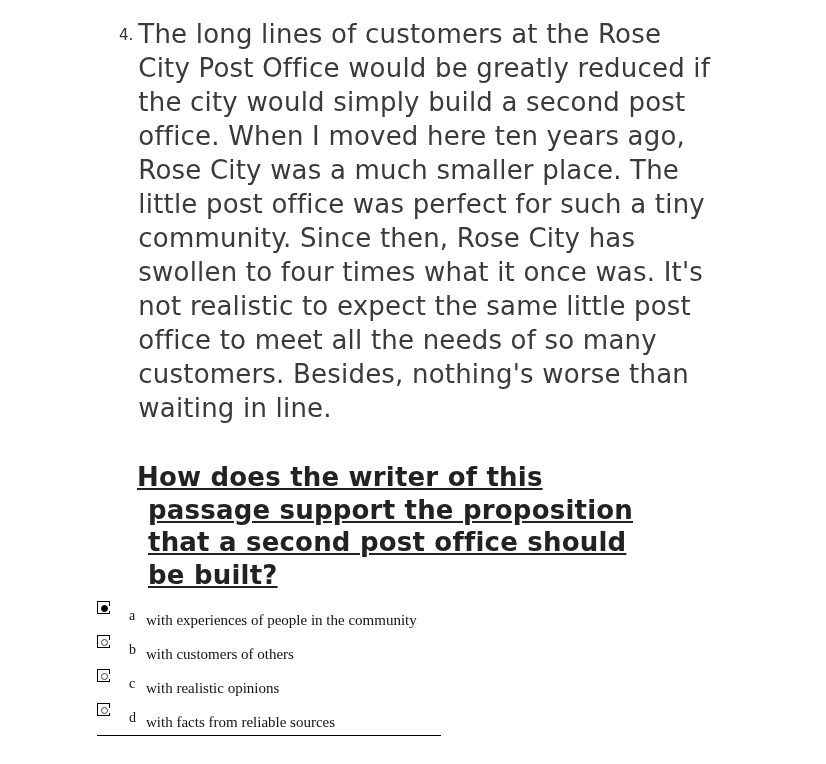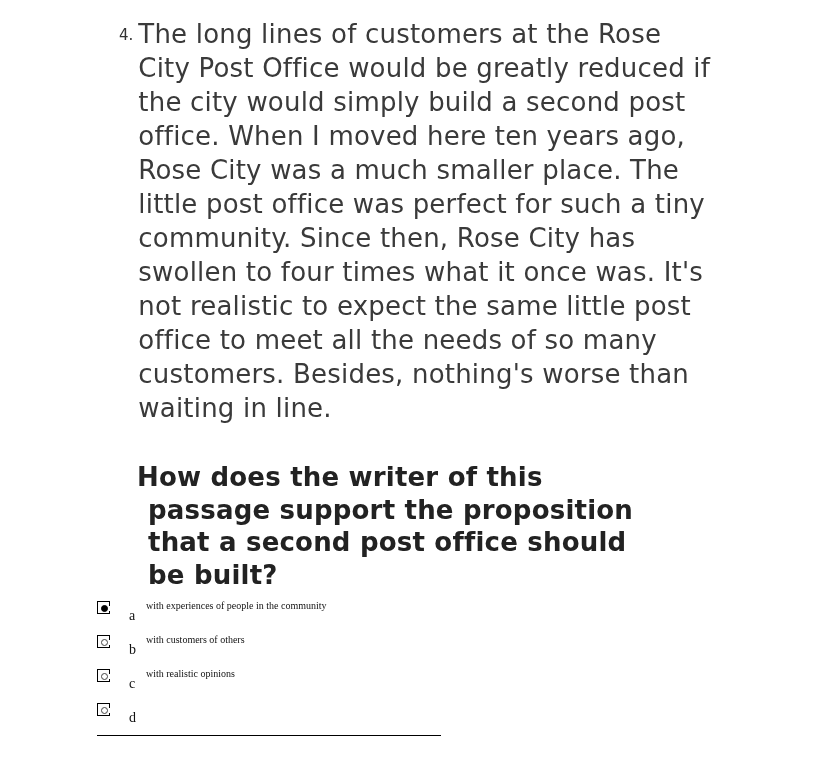--- a/index.html
+++ b/index.html
@@ -42,20 +42,21 @@
   }
   .prompt {
     margin: 36px 0 0 148px;
     width: 516px;
     font-size: 26px;
     font-weight: bold;
     line-height: 32.5px;
     color: #222222;
     text-indent: -11px;
     letter-spacing: 0.2px;
+    text-decoration: underline;
   }
   .options {
     margin-top: 8px;
     margin-left: 97px;
   }
   .option {
     display: flex;
     align-items: flex-start;
     height: 22px;
     margin-bottom: 12px;
@@ -98,24 +99,24 @@
     font-family: "Liberation Serif", serif;
     font-size: 14px;
     color: #111111;
     margin-left: 19px;
     margin-top: 9px;
     width: 12px;
     flex: 0 0 auto;
   }
   .option-text {
     font-family: "Liberation Serif", serif;
-    font-size: 10px;
+    font-size: 15px;
     color: #111111;
     margin-left: 5px;
-    margin-top: 1px;
+    margin-top: 13px;
     white-space: nowrap;
   }
   .bottom-rule {
     margin-left: 97px;
     margin-top: 10px;
     width: 344px;
     border-top: 1px solid #000000;
     height: 0;
   }
 </style>
@@ -147,19 +148,20 @@
 
     <div class="option">
       <span class="radio"></span>
       <span class="letter">c</span>
       <span class="option-text">with realistic opinions</span>
     </div>
 
     <div class="option">
       <span class="radio"></span>
       <span class="letter">d</span>
+      <span class="option-text">with facts from reliable sources</span>
     </div>
 
   </div>
 
   <div class="bottom-rule"></div>
 
 </div>
 
 </body></html>

